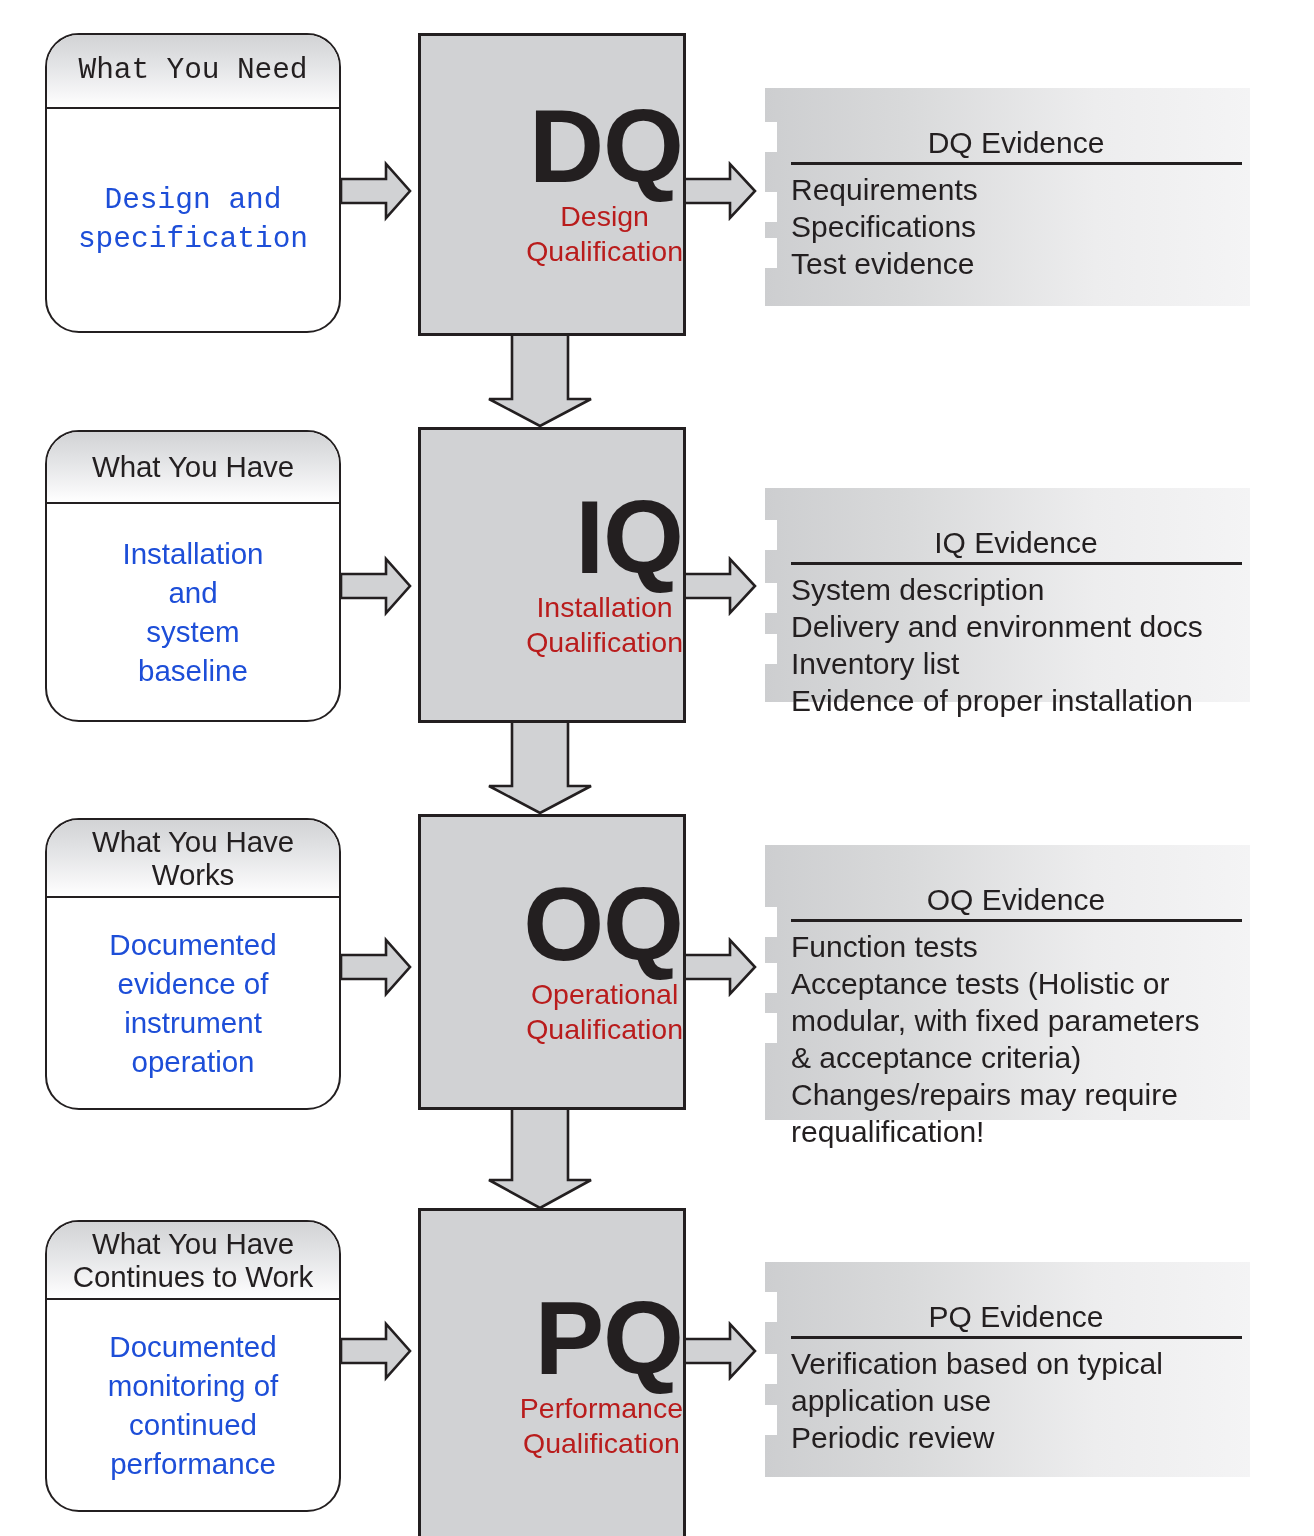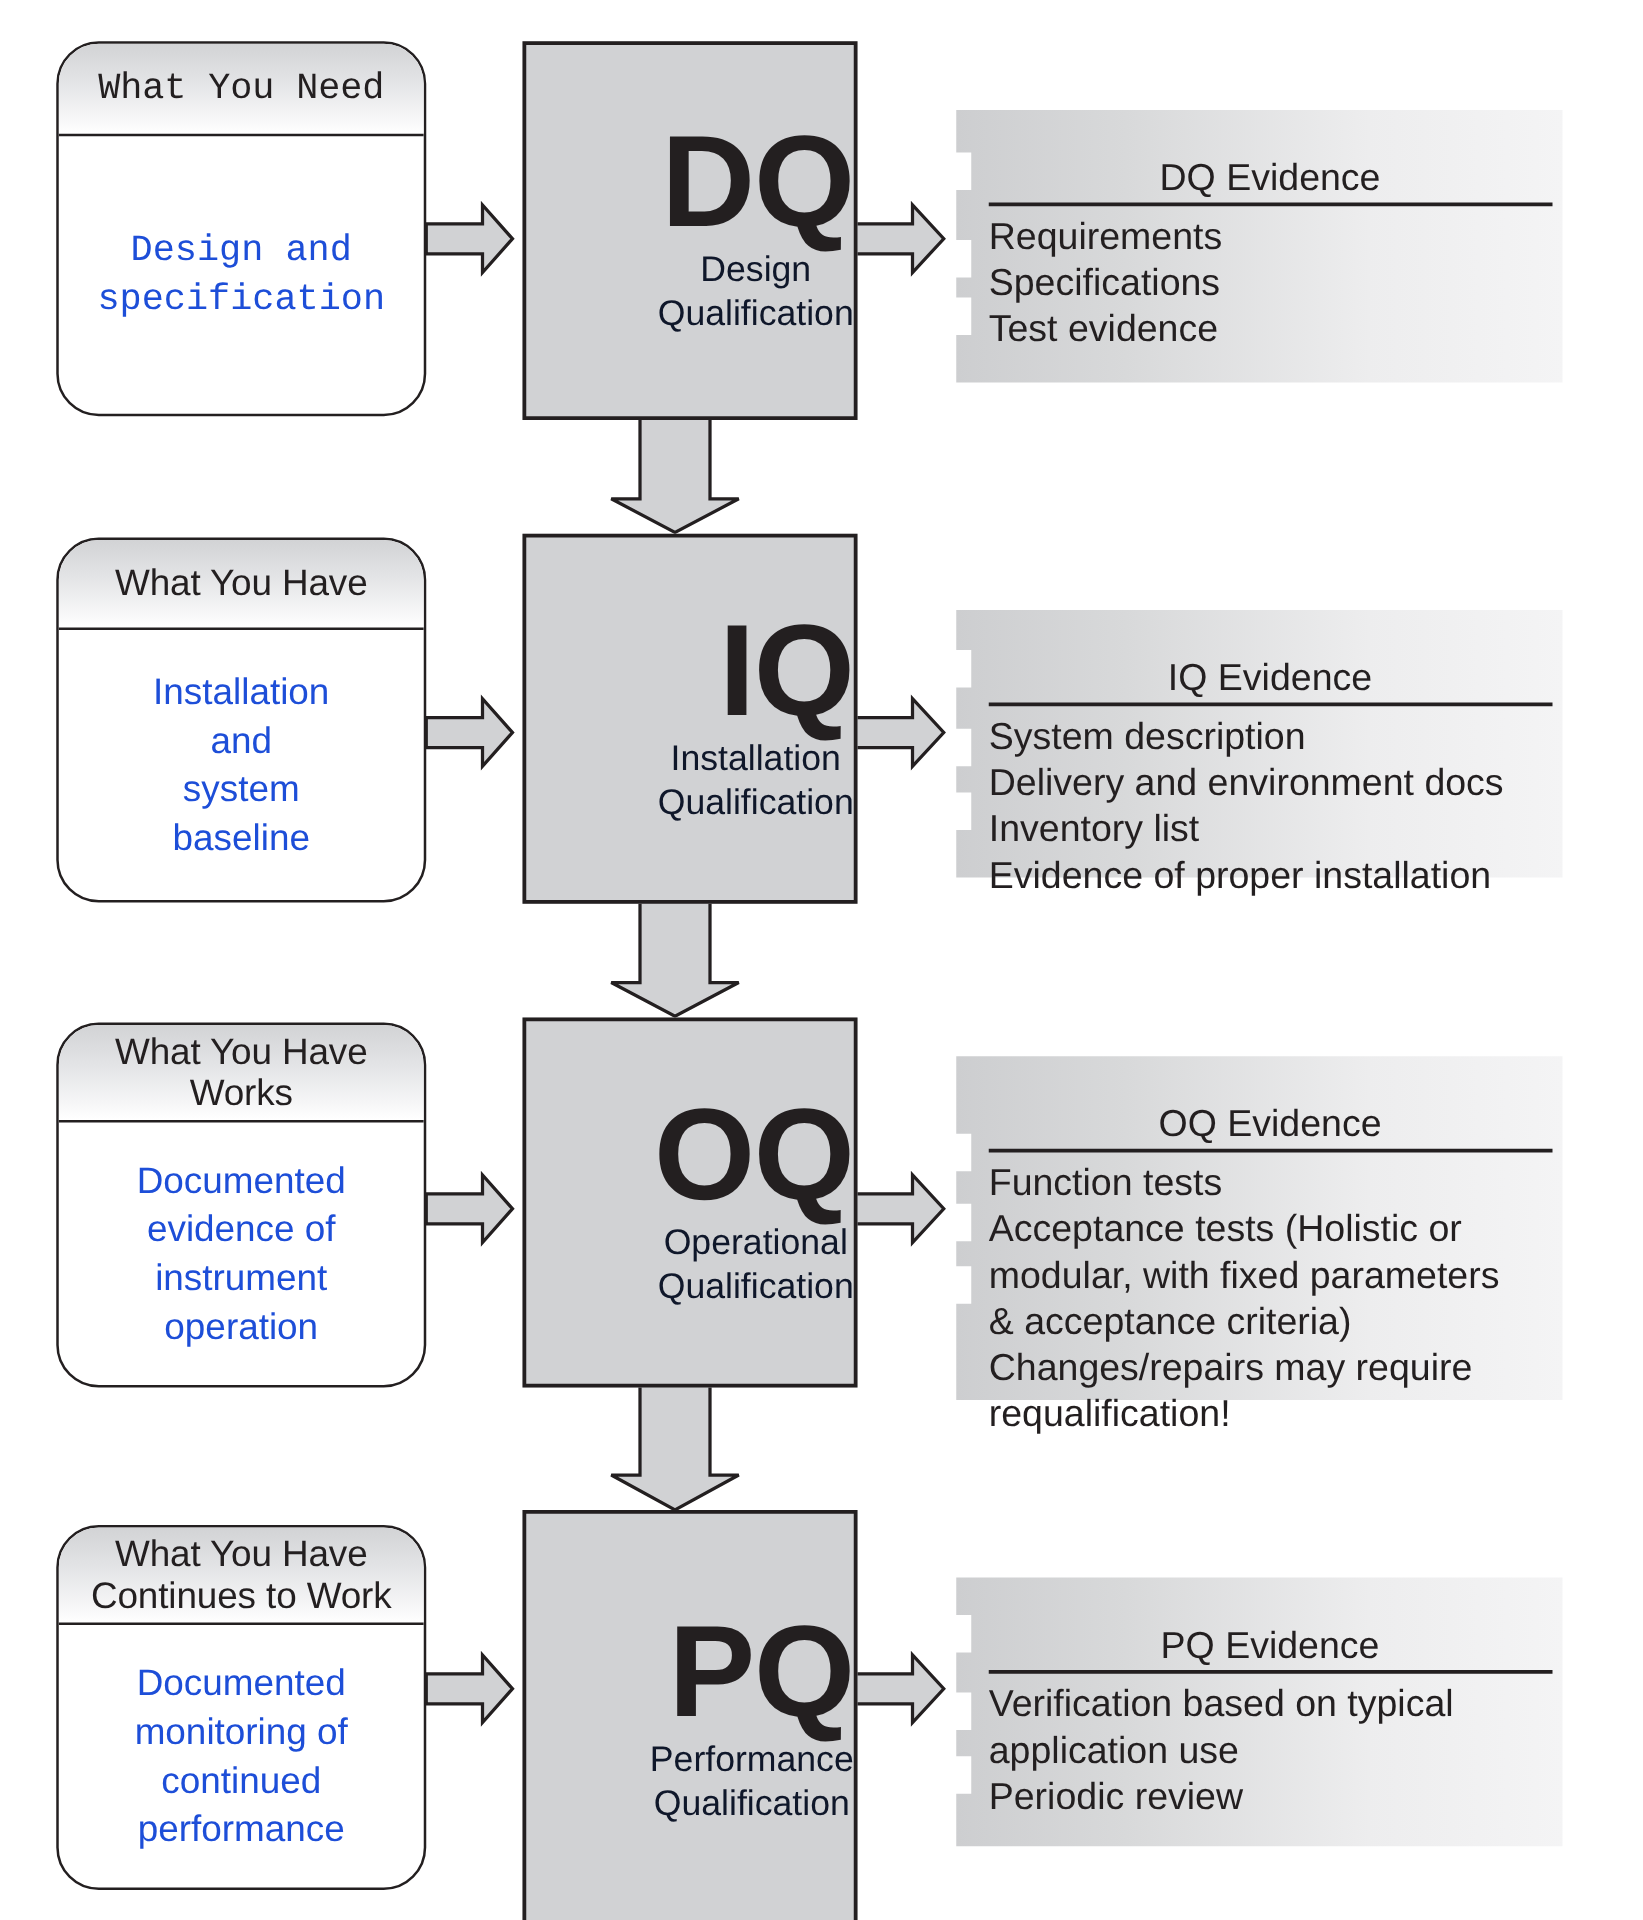--- a/index.html
+++ b/index.html
@@ -84,21 +84,21 @@
     font-size: 104px;
     line-height: 0.92;
     font-weight: bold;
     color: #231f20;
     letter-spacing: -1px;
     margin-bottom: 4px;
   }
   .stage-name {
     font-size: 28.5px;
     line-height: 1.24;
-    color: #0f172a;
+    color: #b91c1c;
     text-align: center;
     white-space: pre-line;
   }
 
   
   .arrow-right, .arrow-down {
     position: absolute;
     z-index: 2;
   }
   .arrow-right svg, .arrow-down svg { display: block; }

